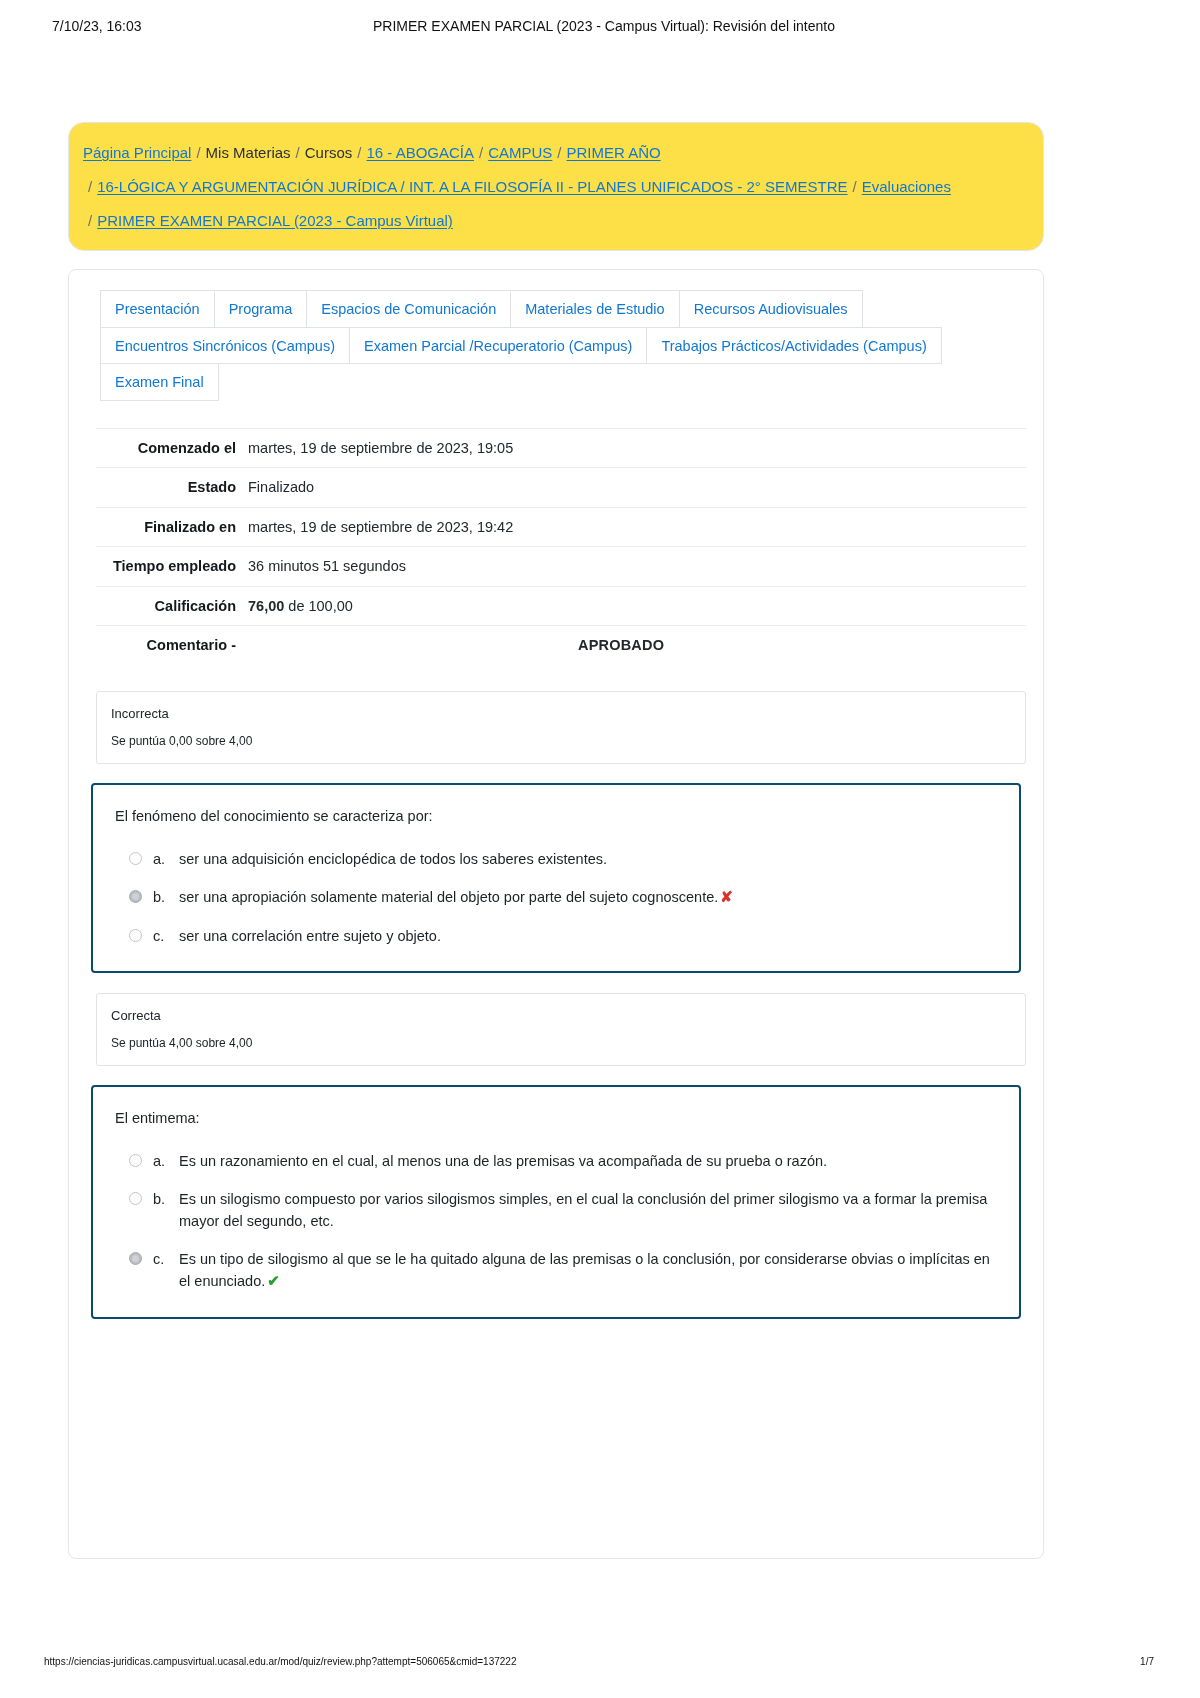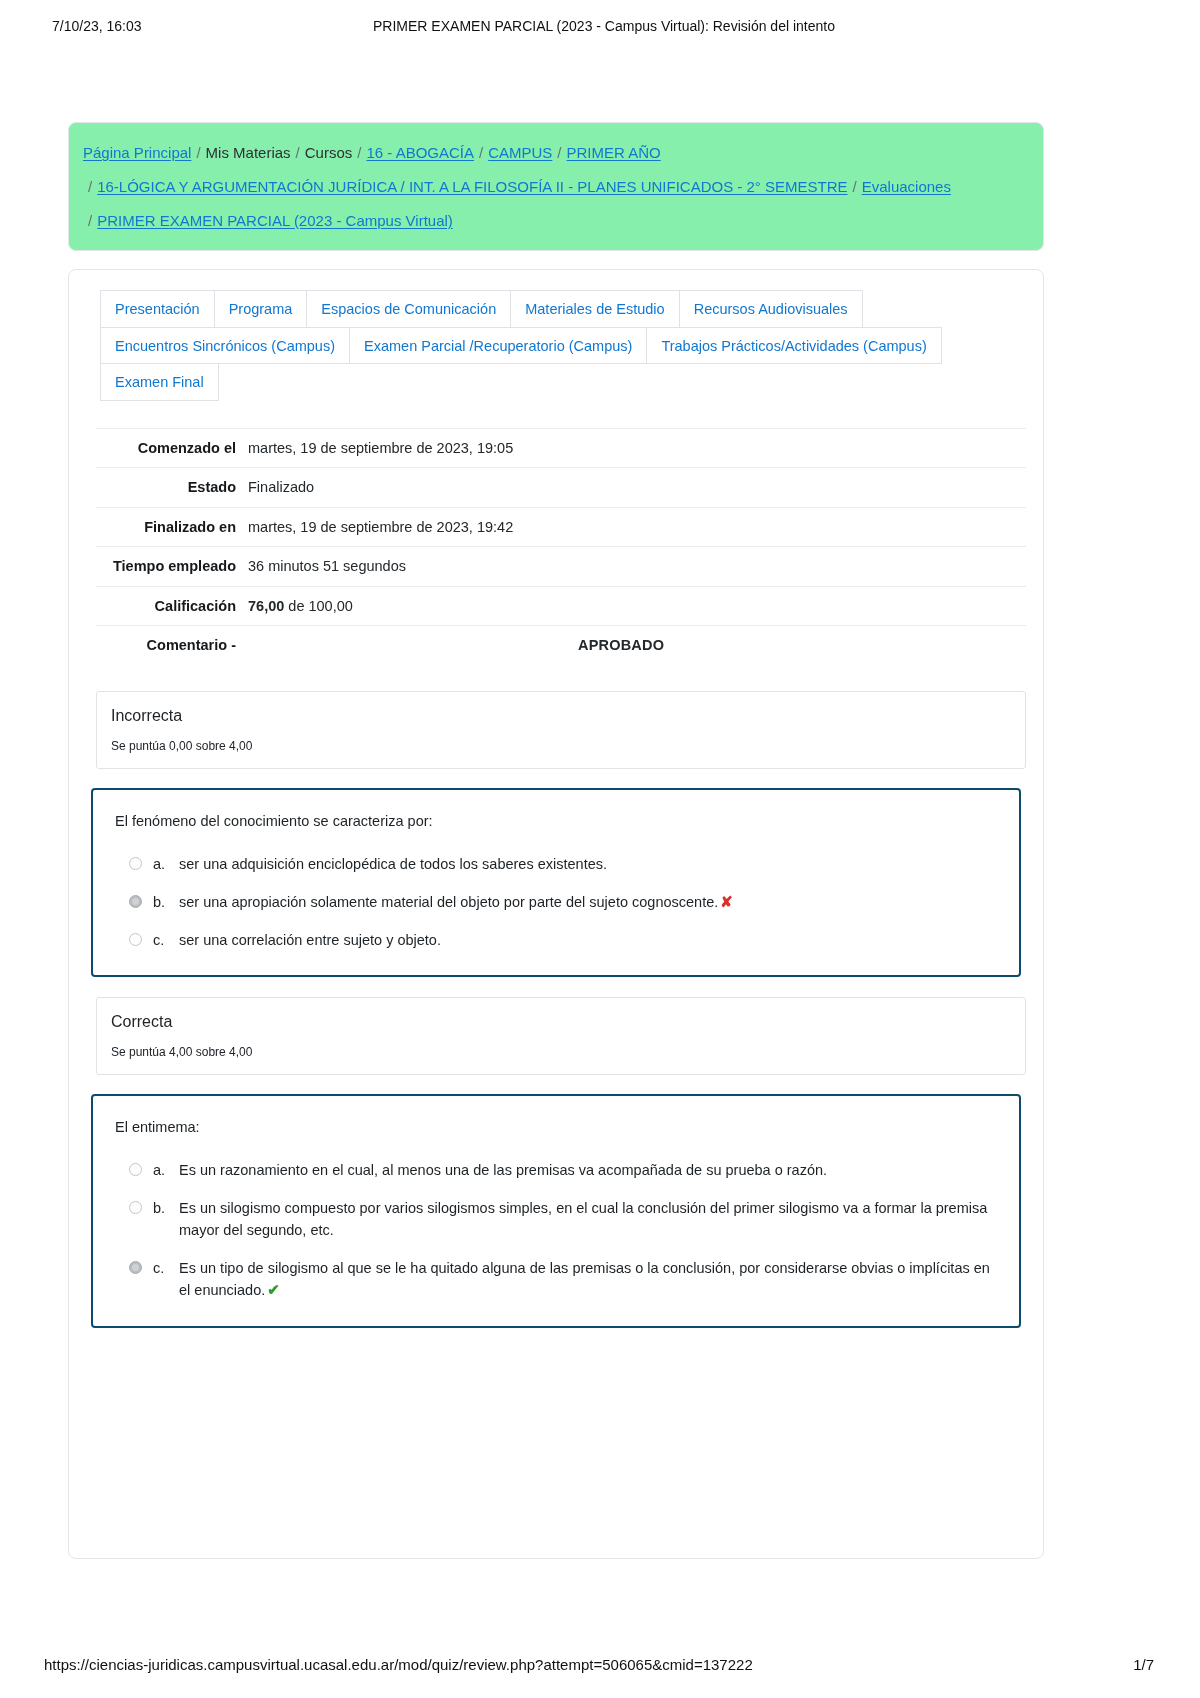--- a/index.html
+++ b/index.html
@@ -41,21 +41,21 @@
     width: 1200px;
     text-align: center;
     white-space: nowrap;
   }
   .print-footer {
     position: absolute;
     bottom: 22px;
     left: 0;
     width: 1200px;
     height: 20px;
-    font-size: 15px;
+    font-size: 10px;
     color: #111;
   }
   .print-footer .pf-left {
     position: absolute;
     left: 44px;
     top: 0;
     white-space: nowrap;
   }
   .print-footer .pf-right {
     position: absolute;
@@ -68,23 +68,23 @@
   .page {
     position: absolute;
     top: 122px;
     left: 68px;
     width: 976px;
   }
 
   
   .breadcrumb-card {
     border: 1px solid #e3e6ea;
-    border-radius: 8px;
+    border-radius: 16px;
     padding: 13px 14px 12px 14px;
-    background: #86efac;
+    background: #fde047;
   }
   .breadcrumb-line {
     font-size: 15px;
     line-height: 34px;
     color: #2c3135;
     white-space: nowrap;
   }
   .breadcrumb-line a {
     color: #1177d1;
     text-decoration: underline;
@@ -170,21 +170,21 @@
   .q-wrap { margin-top: 20px; }
   .q-status {
     border: 1px solid #e0e4e8;
     border-radius: 3px;
     background: #fff;
     padding: 12px 14px 13px 14px;
     width: 930px;
     margin-left: 5px;
   }
   .q-status .st-line1 {
-    font-size: 16px;
+    font-size: 13px;
     color: #20252a;
     line-height: 1.5;
   }
   .q-status .st-line2 {
     font-size: 12px;
     color: #20252a;
     line-height: 1.5;
     margin-top: 9px;
   }
 

